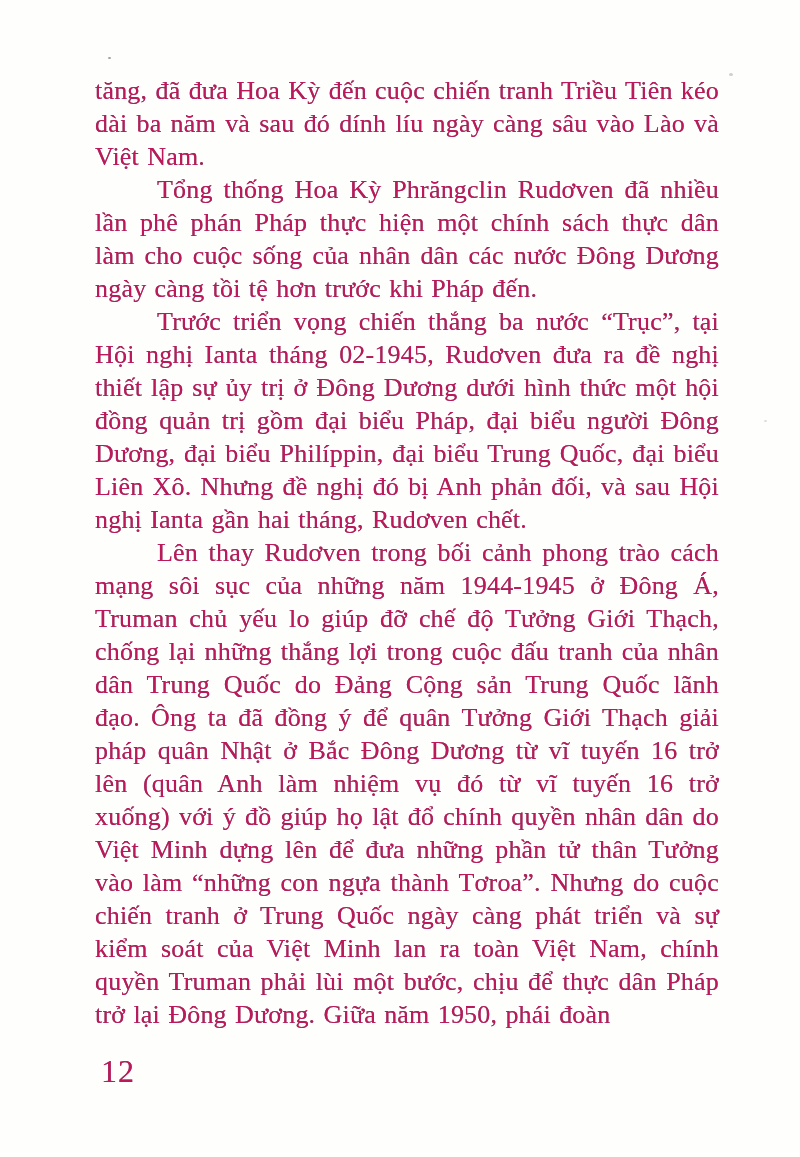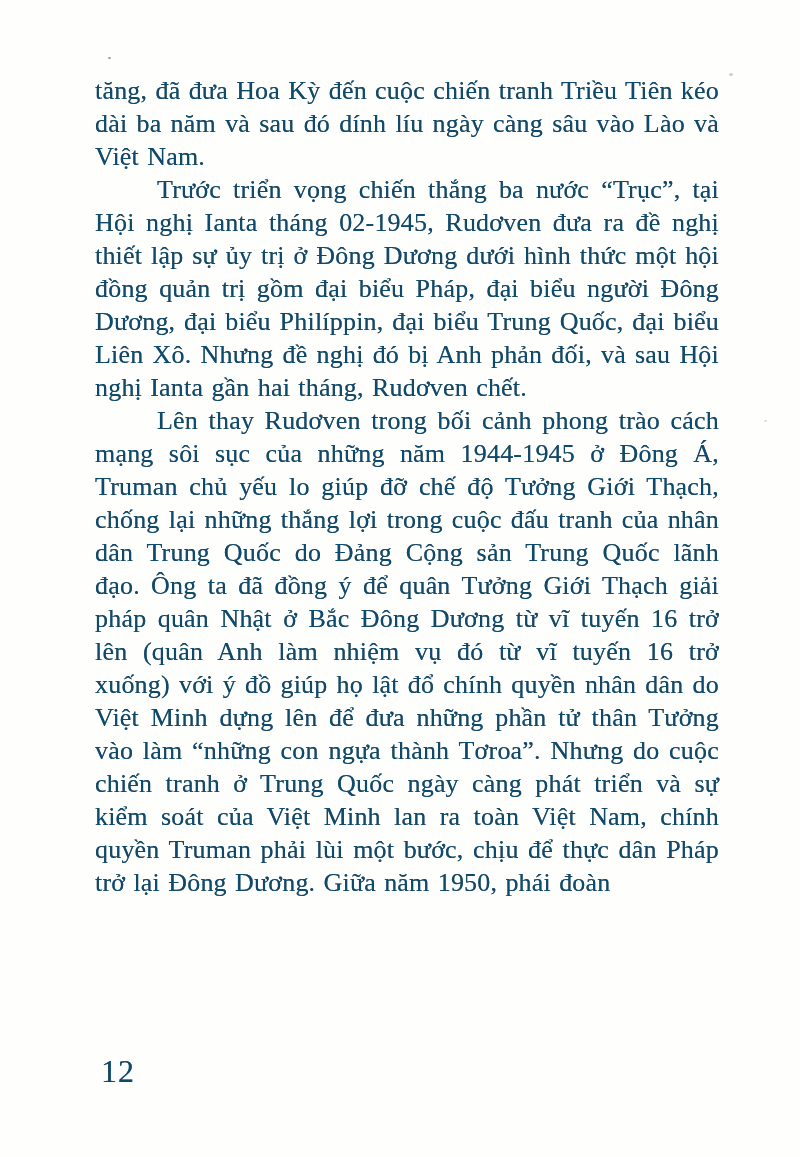--- a/index.html
+++ b/index.html
@@ -7,21 +7,21 @@
     padding: 0;
     background: #ffffff;
   }
   .scan-page {
     position: relative;
     width: 800px;
     height: 1157px;
     background: #fefefd;
     overflow: hidden;
     font-family: "Liberation Serif", "DejaVu Serif", serif;
-    color: #0c4a6e;
+    color: #be185d;
   }
   .text-block {
     position: absolute;
     left: 95px;
     top: 74px;
     width: 624px;
     font-size: 26px;
     line-height: 33px;
     text-align: justify;
     text-justify: inter-word;
@@ -60,19 +60,20 @@
 <body>
 
 <div class="scan-page">
 
   <div class="speck speck-1"></div>
   <div class="speck speck-2"></div>
   <div class="speck speck-3"></div>
 
   <div class="text-block">
     <p class="para no-indent">tăng, đã đưa Hoa Kỳ đến cuộc chiến tranh Triều Tiên kéo dài ba năm và sau đó dính líu ngày càng sâu vào Lào và Việt Nam.</p>
+    <p class="para">Tổng thống Hoa Kỳ Phrăngclin Rudơven đã nhiều lần phê phán Pháp thực hiện một chính sách thực dân làm cho cuộc sống của nhân dân các nước Đông Dương ngày càng tồi tệ hơn trước khi Pháp đến.</p>
     <p class="para">Trước triển vọng chiến thắng ba nước “Trục”, tại Hội nghị Ianta tháng 02-1945, Rudơven đưa ra đề nghị thiết lập sự ủy trị ở Đông Dương dưới hình thức một hội đồng quản trị gồm đại biểu Pháp, đại biểu người Đông Dương, đại biểu Philíppin, đại biểu Trung Quốc, đại biểu Liên Xô. Nhưng đề nghị đó bị Anh phản đối, và sau Hội nghị Ianta gần hai tháng, Rudơven chết.</p>
     <p class="para">Lên thay Rudơven trong bối cảnh phong trào cách mạng sôi sục của những năm 1944-1945 ở Đông Á, Truman chủ yếu lo giúp đỡ chế độ Tưởng Giới Thạch, chống lại những thắng lợi trong cuộc đấu tranh của nhân dân Trung Quốc do Đảng Cộng sản Trung Quốc lãnh đạo. Ông ta đã đồng ý để quân Tưởng Giới Thạch giải pháp quân Nhật ở Bắc Đông Dương từ vĩ tuyến 16 trở lên (quân Anh làm nhiệm vụ đó từ vĩ tuyến 16 trở xuống) với ý đồ giúp họ lật đổ chính quyền nhân dân do Việt Minh dựng lên để đưa những phần tử thân Tưởng vào làm “những con ngựa thành Tơroa”. Nhưng do cuộc chiến tranh ở Trung Quốc ngày càng phát triển và sự kiểm soát của Việt Minh lan ra toàn Việt Nam, chính quyền Truman phải lùi một bước, chịu để thực dân Pháp trở lại Đông Dương. Giữa năm 1950, phái đoàn</p>
   </div>
 
   <div class="page-number">12</div>
 
 </div>
 
 </body></html>

